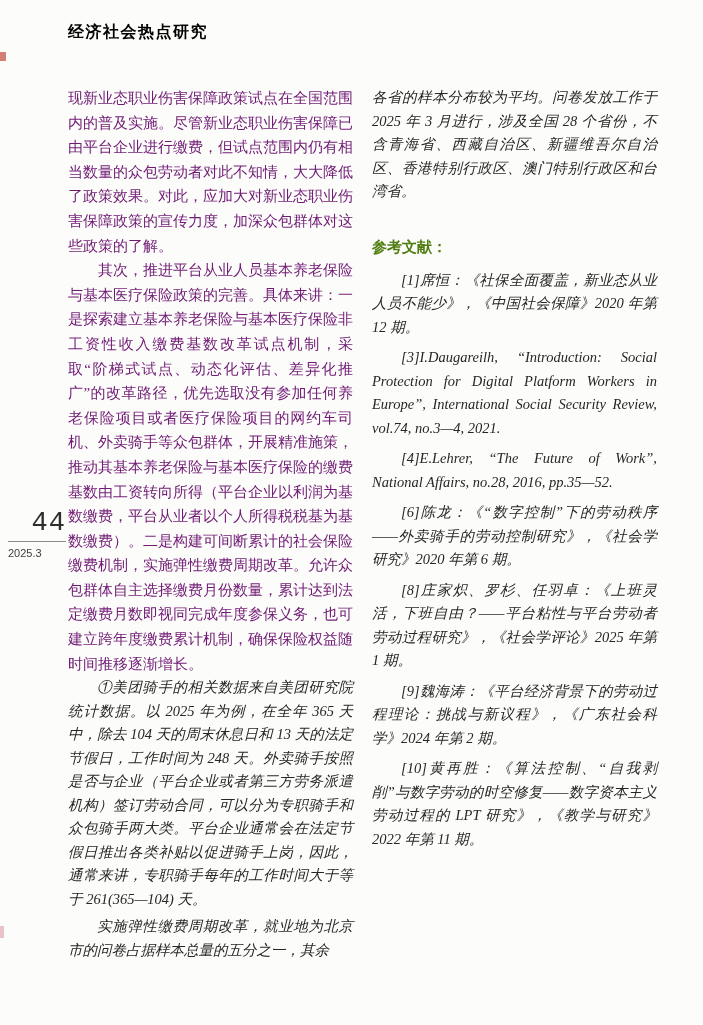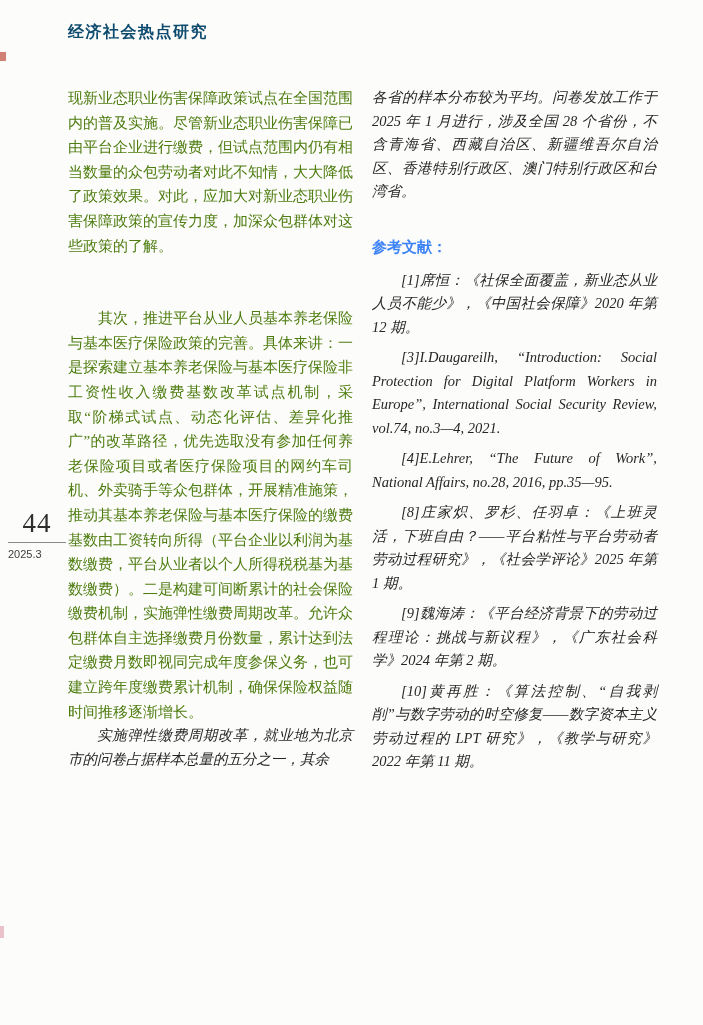--- a/index.html
+++ b/index.html
@@ -10,49 +10,49 @@
     position:relative;overflow:hidden;
   }
   .page{
     position:absolute;inset:0;
     background:#fcfcfa;
   }
   .header{
     position:absolute;left:68px;top:22px;
     font-family:Liberation Serif, serif;
     font-weight:bold;font-size:16px;letter-spacing:1.5px;
-    color:#0c4a6e;
+    color:#000000;
   }
   .margin-block{
     position:absolute;left:8px;top:508px;width:58px;
   }
   .pagenum{
-    font-family:Liberation Serif, serif;
-    font-size:27px;color:#2e2e2e;text-align:center;letter-spacing:1px;
+    font-family:Liberation Mono, monospace;
+    font-size:27px;color:#2e2e2e;text-align:right;letter-spacing:1px;
   }
   .pagerule{
     border-bottom:1.2px solid #8a8a8a;margin-top:3px;width:100%;
   }
   .issue{
     font-family:"Liberation Sans", sans-serif;
     font-size:11px;color:#3d3d3d;text-align:left;margin-top:5px;padding-right:1px;
   }
   .columns{
     position:absolute;left:68px;top:86px;width:590px;
     display:flex;gap:19px;
   }
   .col{width:285px;min-width:285px;}
   .body-par{
     font-size:15px;line-height:24.6px;text-align:justify;
-    color:#4d7c0f;margin:0;
+    color:#701a75;margin:0;
   }
-  .indent{text-indent:2em;margin-top:48px;}
+  .indent{text-indent:2em;}
   .subhead{
     font-family:"Liberation Sans", sans-serif;
-    font-weight:bold;font-size:15px;color:#3b82f6;
+    font-weight:bold;font-size:15px;color:#4d7c0f;
     margin:26px 0 10px 0;
   }
   .subhead.refs{margin:34px 0 12px 0;}
   .note-par{
     font-size:14.5px;font-style:italic;line-height:23.5px;
     text-align:justify;color:#262626;margin:0 0 4px 0;
   }
   .ref-item{margin:0 0 7px 0;}
   .edge-mark{
     position:absolute;left:0;
@@ -71,29 +71,31 @@
     <div class="pagenum">44</div>
     <div class="pagerule"></div>
     <div class="issue">2025.3</div>
   </div>
 
   <div class="columns">
 
     <div class="col">
       <p class="body-par">现新业态职业伤害保障政策试点在全国范围内的普及实施。尽管新业态职业伤害保障已由平台企业进行缴费，但试点范围内仍有相当数量的众包劳动者对此不知情，大大降低了政策效果。对此，应加大对新业态职业伤害保障政策的宣传力度，加深众包群体对这些政策的了解。</p>
       <p class="body-par indent">其次，推进平台从业人员基本养老保险与基本医疗保险政策的完善。具体来讲：一是探索建立基本养老保险与基本医疗保险非工资性收入缴费基数改革试点机制，采取“阶梯式试点、动态化评估、差异化推广”的改革路径，优先选取没有参加任何养老保险项目或者医疗保险项目的网约车司机、外卖骑手等众包群体，开展精准施策，推动其基本养老保险与基本医疗保险的缴费基数由工资转向所得（平台企业以利润为基数缴费，平台从业者以个人所得税税基为基数缴费）。二是构建可间断累计的社会保险缴费机制，实施弹性缴费周期改革。允许众包群体自主选择缴费月份数量，累计达到法定缴费月数即视同完成年度参保义务，也可建立跨年度缴费累计机制，确保保险权益随时间推移逐渐增长。</p>
+      <p class="note-par indent">①美团骑手的相关数据来自美团研究院统计数据。以 2025 年为例，在全年 365 天中，除去 104 天的周末休息日和 13 天的法定节假日，工作时间为 248 天。外卖骑手按照是否与企业（平台企业或者第三方劳务派遣机构）签订劳动合同，可以分为专职骑手和众包骑手两大类。平台企业通常会在法定节假日推出各类补贴以促进骑手上岗，因此，通常来讲，专职骑手每年的工作时间大于等于 261(365—104) 天。</p>
       <p class="note-par indent">实施弹性缴费周期改革，就业地为北京市的问卷占据样本总量的五分之一，其余</p>
     </div>
 
     <div class="col">
-      <p class="note-par">各省的样本分布较为平均。问卷发放工作于 2025 年 1 月进行，涉及全国 28 个省份，不含青海省、西藏自治区、新疆维吾尔自治区、香港特别行政区、澳门特别行政区和台湾省。</p>
+      <p class="note-par">各省的样本分布较为平均。问卷发放工作于 2025 年 3 月进行，涉及全国 28 个省份，不含青海省、西藏自治区、新疆维吾尔自治区、香港特别行政区、澳门特别行政区和台湾省。</p>
       <div class="subhead refs">参考文献：</div>
       <p class="note-par indent ref-item">[1]席恒：《社保全面覆盖，新业态从业人员不能少》，《中国社会保障》2020 年第 12 期。</p>
       <p class="note-par indent ref-item">[3]I.Daugareilh, “Introduction: Social Protection for Digital Platform Workers in Europe”, International Social Security Review, vol.74, no.3—4, 2021.</p>
-      <p class="note-par indent ref-item">[4]E.Lehrer, “The Future of Work”, National Affairs, no.28, 2016, pp.35—95.</p>
+      <p class="note-par indent ref-item">[4]E.Lehrer, “The Future of Work”, National Affairs, no.28, 2016, pp.35—52.</p>
+      <p class="note-par indent ref-item">[6]陈龙：《“数字控制”下的劳动秩序——外卖骑手的劳动控制研究》，《社会学研究》2020 年第 6 期。</p>
       <p class="note-par indent ref-item">[8]庄家炽、罗杉、任羽卓：《上班灵活，下班自由？——平台粘性与平台劳动者劳动过程研究》，《社会学评论》2025 年第 1 期。</p>
       <p class="note-par indent ref-item">[9]魏海涛：《平台经济背景下的劳动过程理论：挑战与新议程》，《广东社会科学》2024 年第 2 期。</p>
       <p class="note-par indent ref-item">[10]黄再胜：《算法控制、“自我剥削”与数字劳动的时空修复——数字资本主义劳动过程的 LPT 研究》，《教学与研究》2022 年第 11 期。</p>
     </div>
 
   </div>
 
   <div class="edge-mark top"></div>
   <div class="edge-mark bottom"></div>
 

